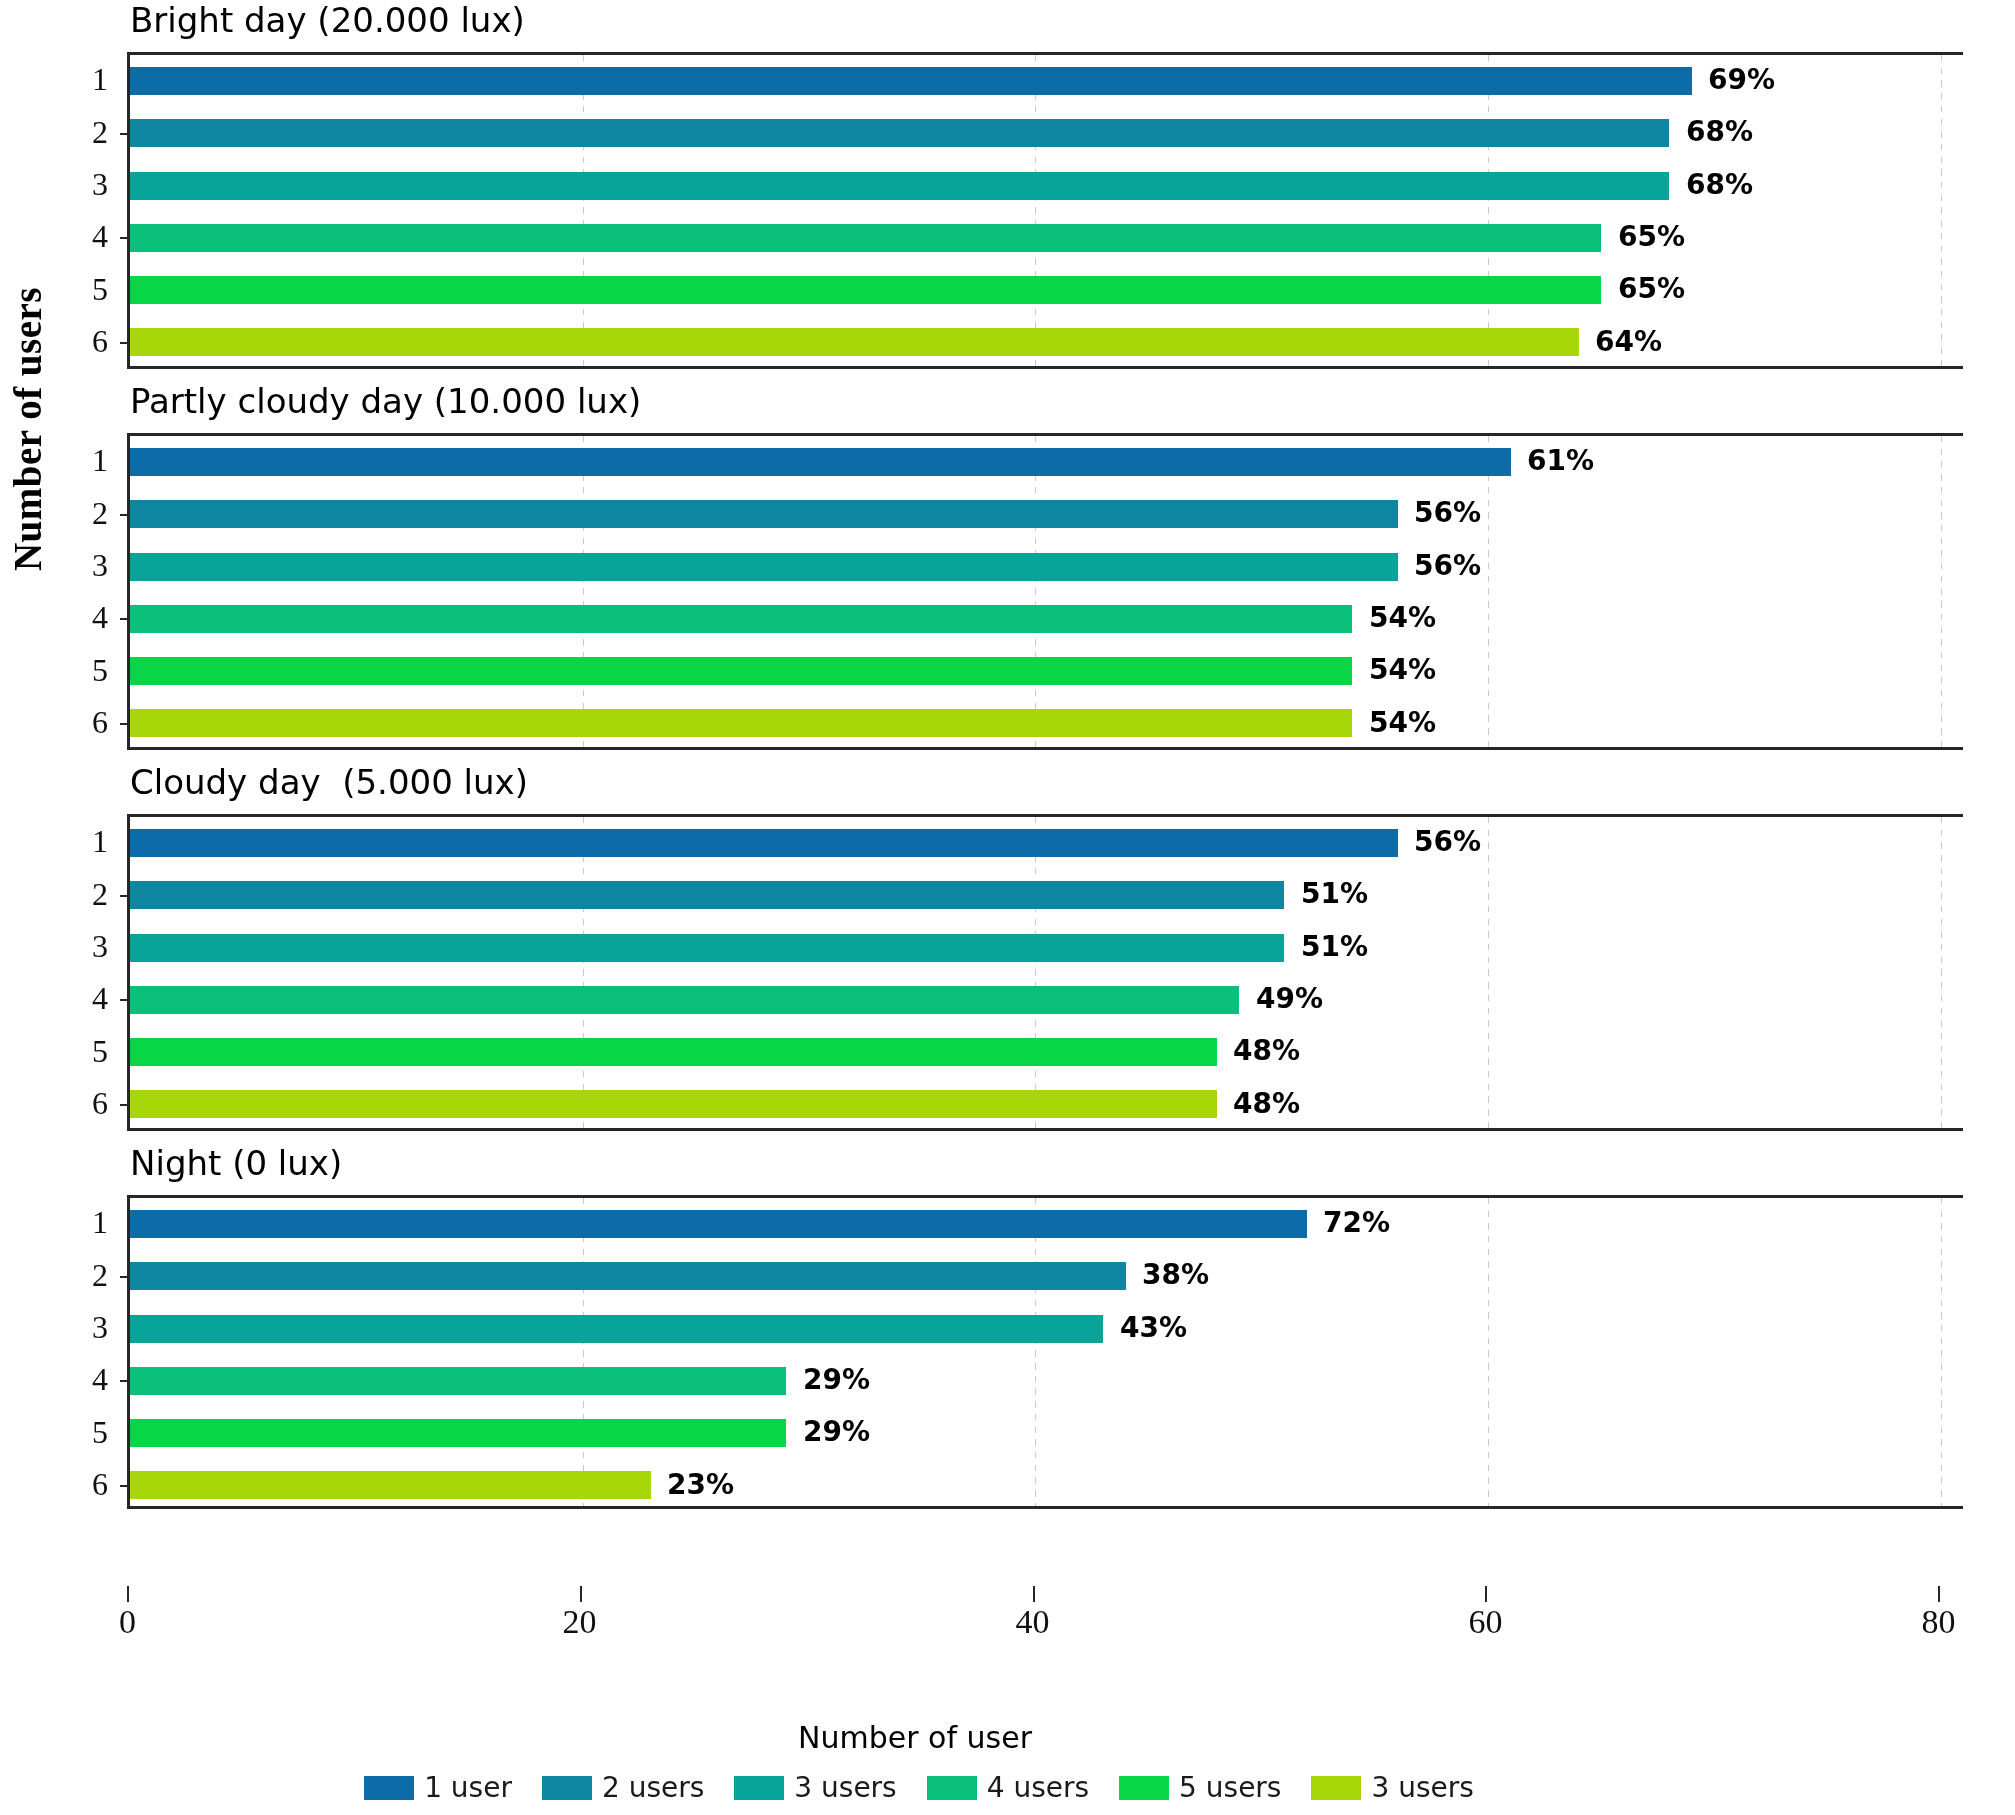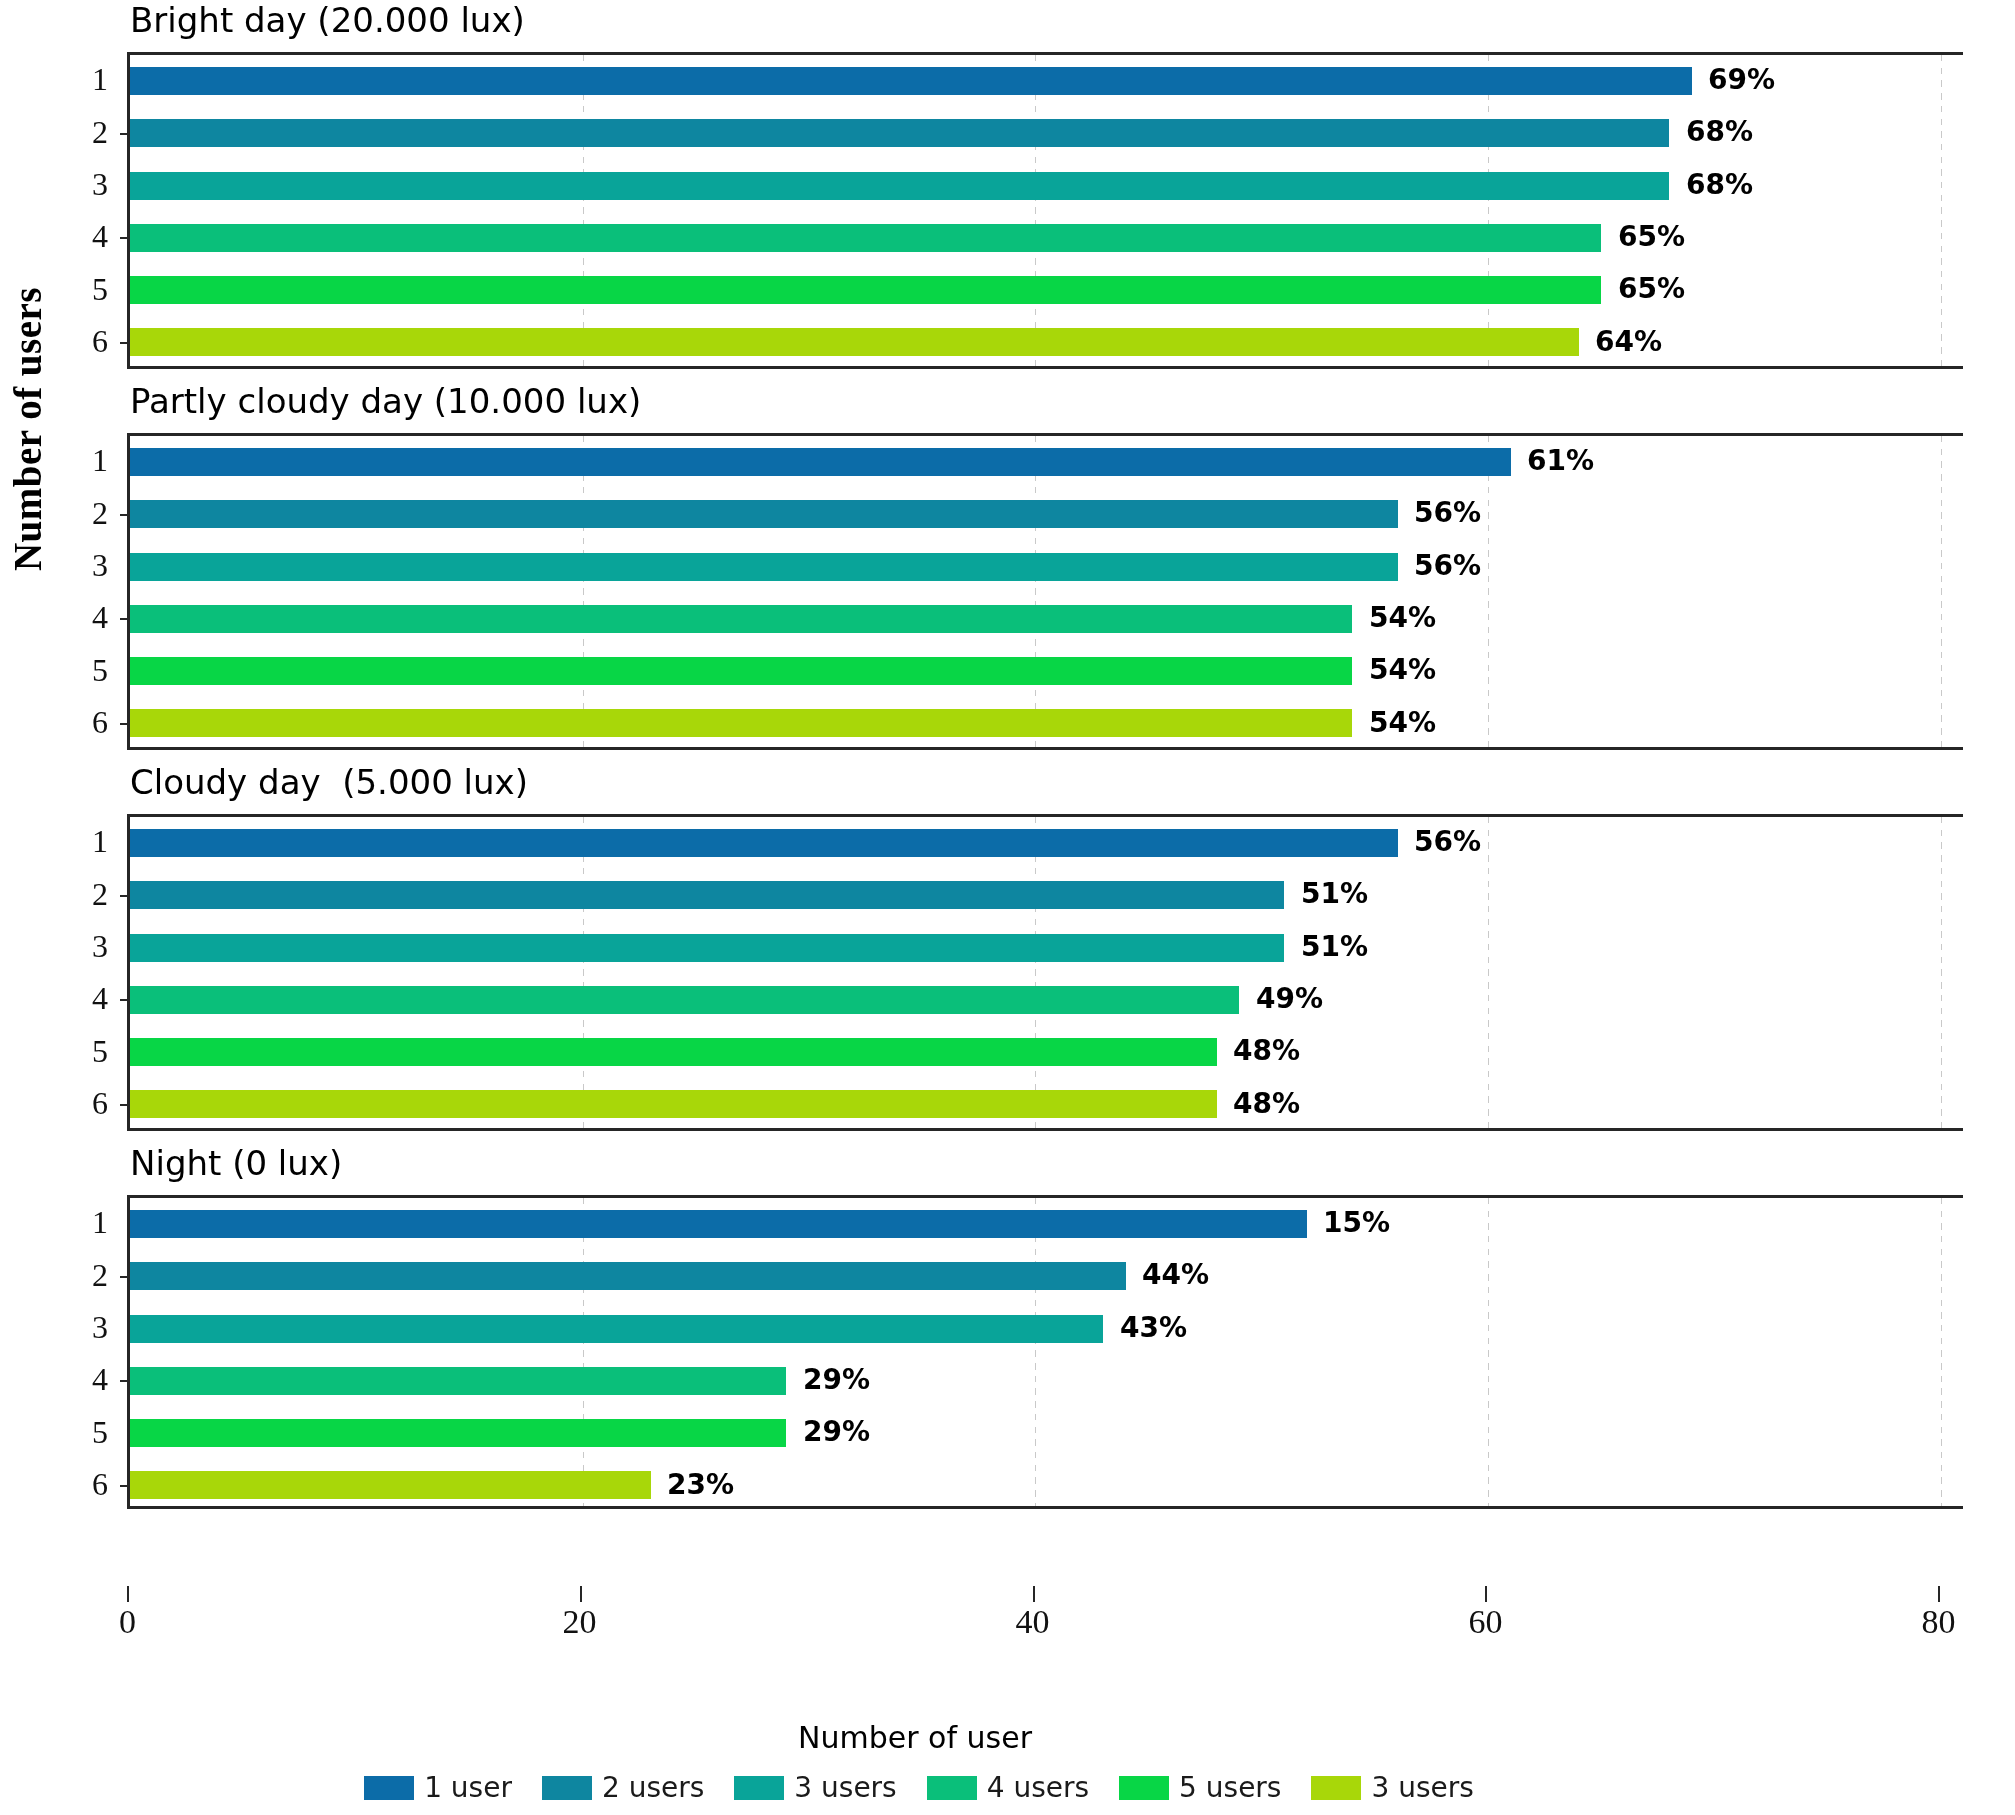--- a/index.html
+++ b/index.html
@@ -325,24 +325,24 @@
         <div class="plot-bottom-rule"></div>
       </div>
       <div class="panel p3">
         <div class="panel-title">Night (0 lux)</div>
         <div class="plotbox">
           <div class="gridline" style="left: 453px;"></div>
           <div class="gridline" style="left: 905px;"></div>
           <div class="gridline" style="left: 1358px;"></div>
           <div class="gridline" style="left: 1811px;"></div>
           <div class="bar" style="left: 0px; top: 12px; width: 1177px; background: rgb(12, 108, 168);"></div>
-          <div class="bar-value" style="left: 1193px; top: 11px;">15%</div>
+          <div class="bar-value" style="left: 1193px; top: 11px;">72%</div>
           <div class="ytick-label" style="left: -67px; top: 8.4px;">1</div>
           <div class="bar" style="left: 0px; top: 64px; width: 996px; background: rgb(14, 134, 160);"></div>
-          <div class="bar-value" style="left: 1012px; top: 63px;">44%</div>
+          <div class="bar-value" style="left: 1012px; top: 63px;">38%</div>
           <div class="ytick-label" style="left: -67px; top: 61px;">2</div>
           <div class="ytick-mark" style="top: 78px;"></div>
           <div class="bar" style="left: 0px; top: 117px; width: 973px; background: rgb(9, 164, 153);"></div>
           <div class="bar-value" style="left: 990px; top: 116px;">43%</div>
           <div class="ytick-label" style="left: -67px; top: 113px;">3</div>
           <div class="bar" style="left: 0px; top: 169px; width: 656px; background: rgb(10, 191, 122);"></div>
           <div class="bar-value" style="left: 673px; top: 168px;">29%</div>
           <div class="ytick-label" style="left: -67px; top: 165px;">4</div>
           <div class="ytick-mark" style="top: 182px;"></div>
           <div class="bar" style="left: 0px; top: 221px; width: 656px; background: rgb(8, 214, 70);"></div>

